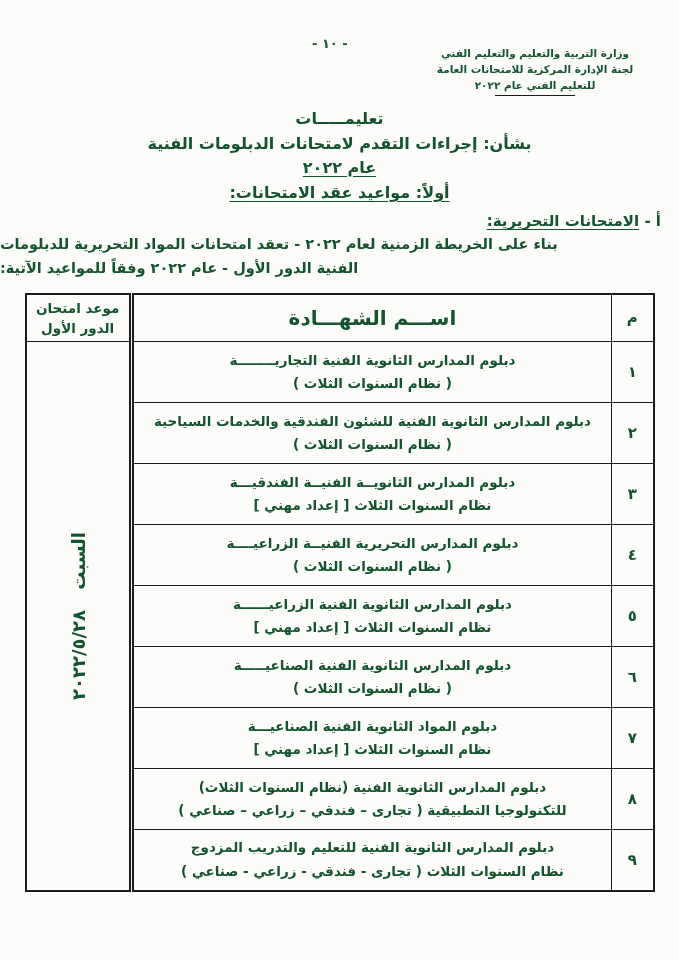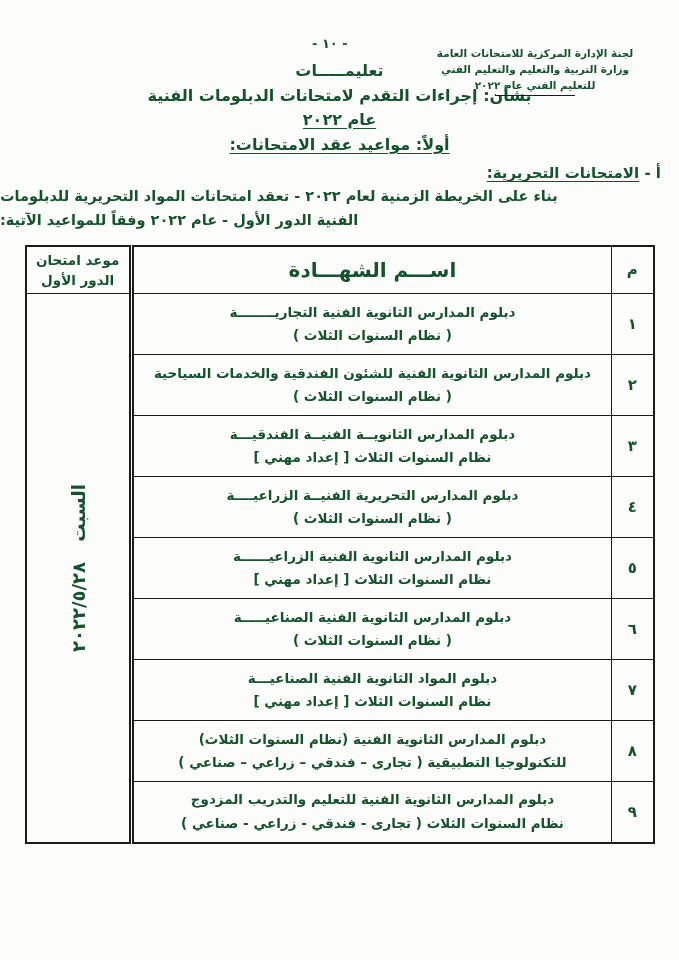--- a/index.html
+++ b/index.html
@@ -23,21 +23,21 @@
   }
   .letterhead {
     position: absolute; top: 46px; right: 24px;
     width: 240px; text-align: center;
     font-size: 10.5px; font-weight: bold; line-height: 1.5;
   }
   .letterhead-rule {
     width: 80px; border-bottom: 1.5px solid #1b1b1b;
     margin: 2px auto 0;
   }
-  .content { padding-top: 60px; }
+  .content { padding-top: 108px; }
   .title-line {
     text-align: center; font-weight: bold;
     font-size: 16px; line-height: 1.35; margin-bottom: 3px;
   }
   .underlined { text-decoration: underline; text-underline-offset: 3px; }
   .item-a {
     margin: 9px 18px 0 0;
     font-weight: bold; font-size: 15px; text-align: right;
   }
   .para {
@@ -72,22 +72,22 @@
   }
 </style>
 </head>
 <body>
 
 <div class="page">
 
   <div class="page-number">- ١٠ -</div>
 
   <div class="letterhead">
+    <div>وزارة التربية والتعليم والتعليم الفني</div>
     <div>لجنة الإدارة المركزية للامتحانات العامة</div>
-    <div>وزارة التربية والتعليم والتعليم الفني</div>
     <div>للتعليم الفني عام ٢٠٢٢</div>
     <div class="letterhead-rule"></div>
   </div>
 
   <div class="content">
     <div class="title-line">تعليمـــــات</div>
     <div class="title-line">بشأن: إجراءات التقدم لامتحانات الدبلومات الفنية</div>
     <div class="title-line underlined">عام ٢٠٢٢</div>
     <div class="title-line underlined">أولاً: مواعيد عقد الامتحانات:</div>
 

